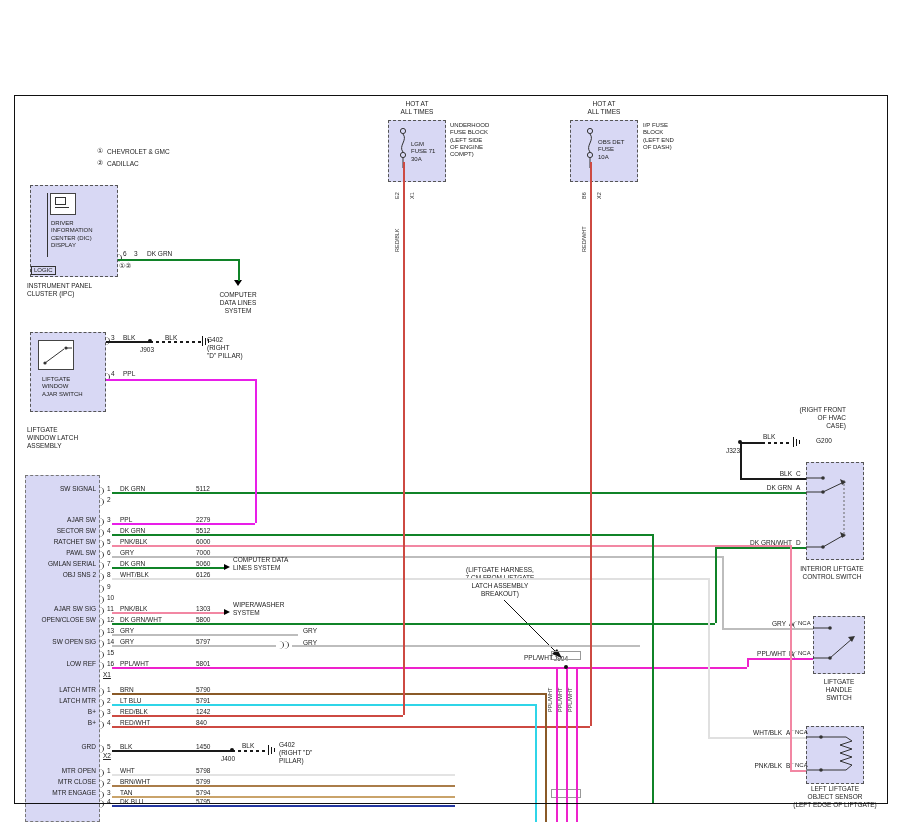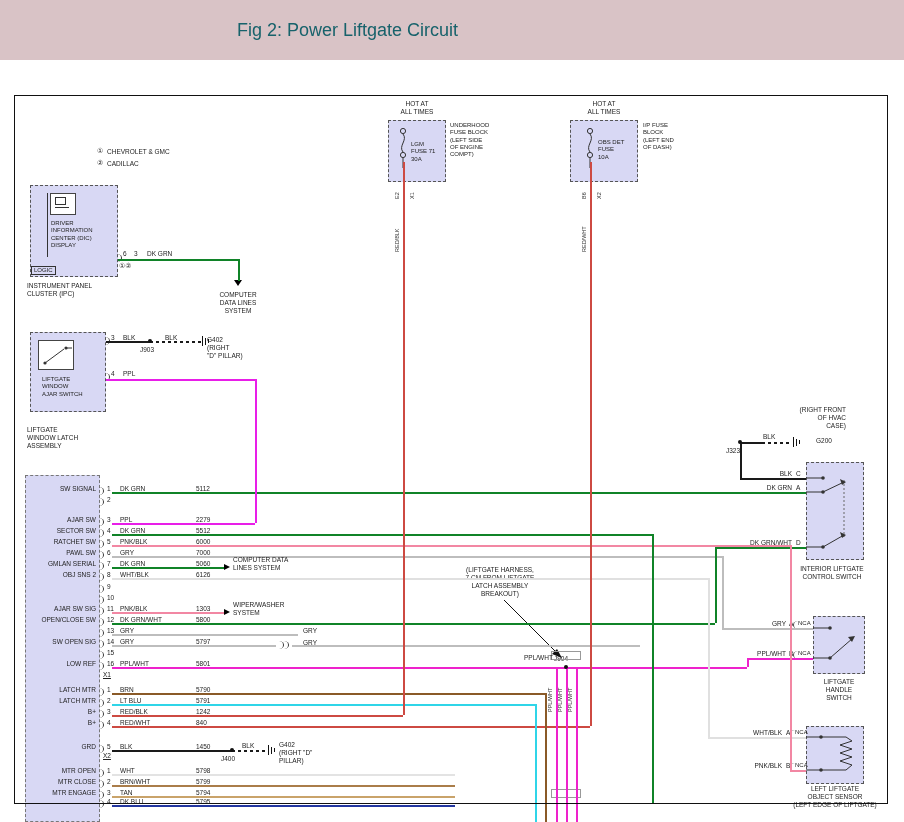--- a/index.html
+++ b/index.html
@@ -31,23 +31,20 @@
   #title{position:absolute;left:237px;top:20px;font:18px "Liberation Sans",sans-serif;color:#17626b;}
   #frame{position:absolute;left:14px;top:95px;width:874px;height:709px;border:1.5px solid #111;
          box-sizing:border-box;z-index:40;pointer-events:none;background:transparent;}
   #band1,#band2{position:absolute;width:30px;height:9px;border:1px solid #999;box-sizing:border-box;}
 </style>
 </head>
 <body>
 
 <div id="stage">
 
-  <div id="hdr">
-    <div id="title">Fig 2: Power Liftgate Circuit</div>
-  </div>
 
   <div id="frame"></div>
 
   <span class="t t7" style="left:97px;top:147px">①</span>
   <span class="t" style="left:107px;top:148px">CHEVROLET &amp; GMC</span>
   <span class="t t7" style="left:97px;top:159px">②</span>
   <span class="t" style="left:107px;top:160px">CADILLAC</span>
 
   <div class="box" style="left:30px;top:185px;width:88px;height:92px"></div>
   <div class="abs" style="left:47px;top:193px;width:1.2px;height:64px;background:#333"></div>

